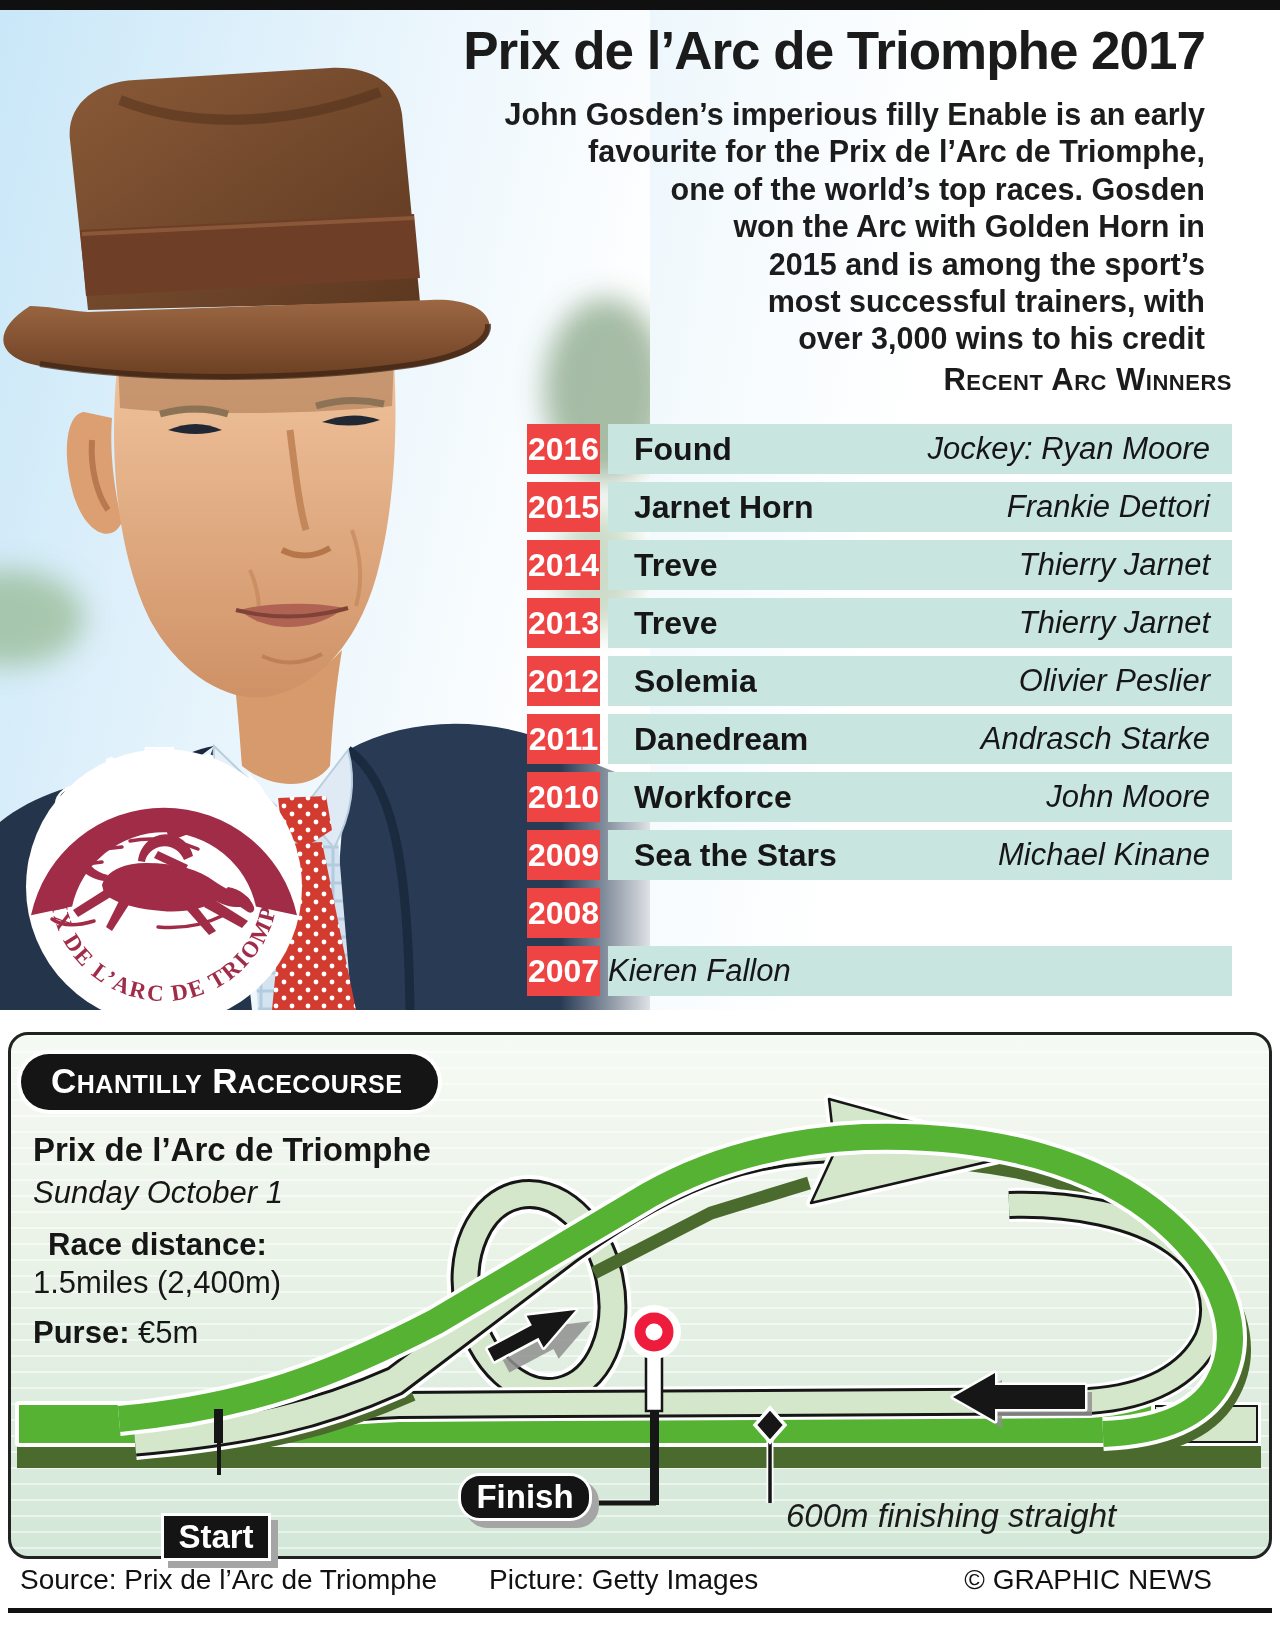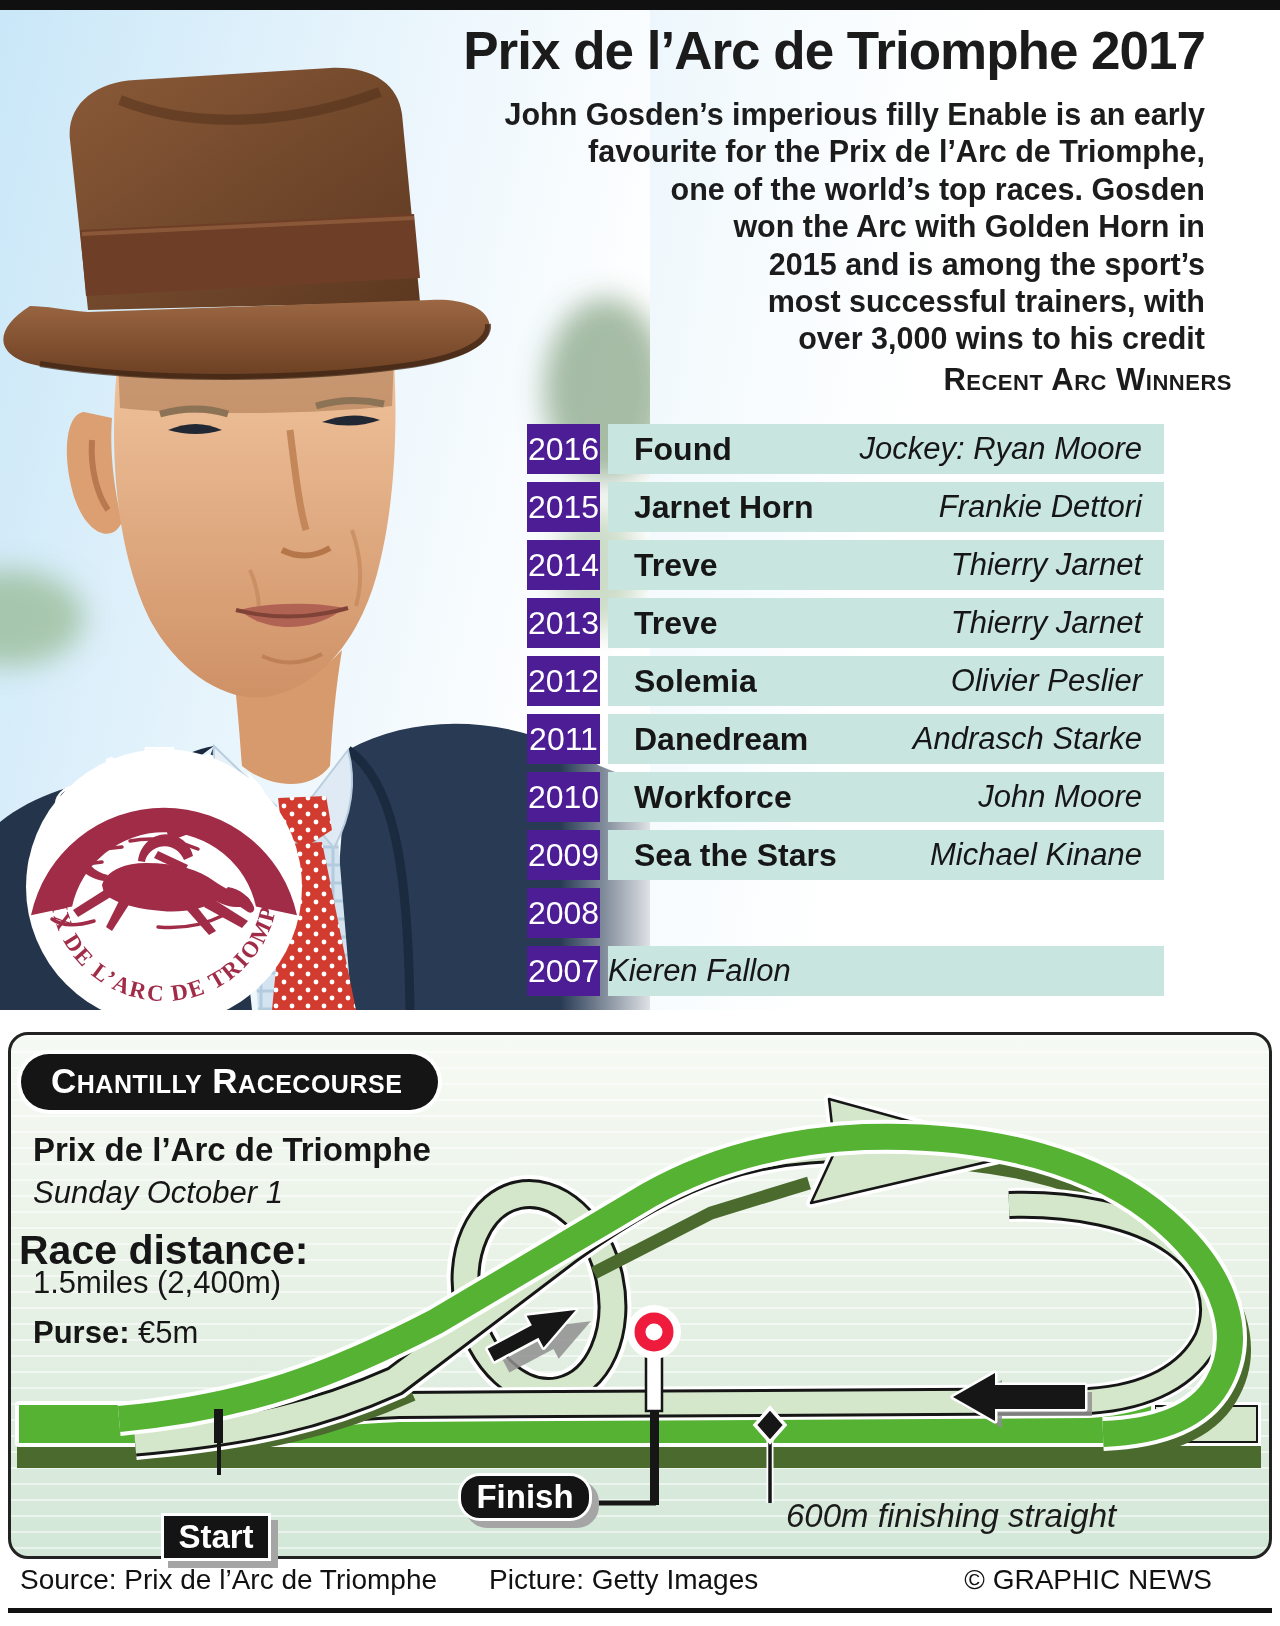--- a/index.html
+++ b/index.html
@@ -11,36 +11,36 @@
   
   #photo-section{left:0;top:10px;width:1280px;height:1000px;
      background:linear-gradient(100deg,#cde9f8 0%,#dcEFfa 30%,#f4fafd 52%,#ffffff 68%,#ffffff 100%);}
   
   #title{right:75px;top:20px;width:900px;text-align:right;font-size:53px;font-weight:bold;letter-spacing:-1px;color:#1b1b1b;}
   #intro{right:75px;top:96px;width:760px;text-align:right;font-size:30.5px;font-weight:bold;line-height:37.4px;color:#1c1c1c;}
   #winners-heading{right:48px;top:362px;font-size:31px;font-weight:bold;font-variant:small-caps;letter-spacing:.5px;color:#1b1b1b;}
   
   #winners-rows{left:527px;top:424px;width:705px;}
   .w-row{position:relative;height:50px;margin-bottom:8px;}
-  .w-year{position:absolute;left:0;top:0;width:73px;height:50px;background:#4c1d95;color:#fff;
-          font-weight:normal;font-size:32px;display:flex;align-items:center;justify-content:center;}
-  .w-band{position:absolute;left:81px;top:0;width:556px;height:50px;background:#c8e5df;
+  .w-year{position:absolute;left:0;top:0;width:73px;height:50px;background:#ef4444;color:#fff;
+          font-weight:bold;font-size:32px;display:flex;align-items:center;justify-content:center;}
+  .w-band{position:absolute;left:81px;top:0;width:624px;height:50px;background:#c8e5df;
           display:flex;align-items:center;}
   .w-horse{font-weight:bold;font-size:32px;padding-left:26px;flex:1;}
   .w-jockey{font-style:italic;font-size:31px;padding-right:22px;text-align:right;}
   
   #panel{left:8px;top:1032px;width:1258px;height:521px;border:3px solid #222;border-radius:20px;
      background:
        repeating-linear-gradient(180deg,rgba(255,255,255,.5) 0px,rgba(255,255,255,.5) 2px,rgba(0,0,0,0) 2px,rgba(0,0,0,0) 16px),
        linear-gradient(180deg,#f6faf4 0%,#e9f2e7 45%,#d2e7d7 100%);}
   #pill{left:10px;top:19px;background:#151515;color:#fff;border-radius:30px;box-shadow:0 0 0 4px #fff;
         padding:7px 36px 9px 30px;font-variant:small-caps;font-weight:bold;font-size:35px;letter-spacing:.5px;}
   #rc-event{left:22px;top:96px;font-size:33px;font-weight:bold;}
   #rc-date{left:22px;top:140px;font-size:31px;font-style:italic;}
-  #rc-dist-label{left:8px;top:192px;font-size:41px;font-weight:bold;}
+  #rc-dist-label{left:37px;top:192px;font-size:31px;font-weight:bold;}
   #rc-dist{left:22px;top:230px;font-size:31px;}
   #rc-purse{left:22px;top:280px;font-size:31px;}
   #rc-purse b{font-weight:bold;}
   .marker-box{background:#141414;color:#fff;font-weight:bold;font-size:33px;text-align:center;
       border:3px solid #fff;box-shadow:7px 7px 0 #a5a5a5;padding:2px 0;}
   #start-box{left:150px;top:438px;width:104px;margin-top:40px;}
   #finish-box{left:447px;top:438px;width:128px;border-radius:22px;}
   #straight-note{left:775px;top:462px;font-size:33px;font-style:italic;color:#1b1b1b;}
   
   #footer{left:0;top:1564px;width:1280px;height:40px;font-size:28px;color:#111;}

